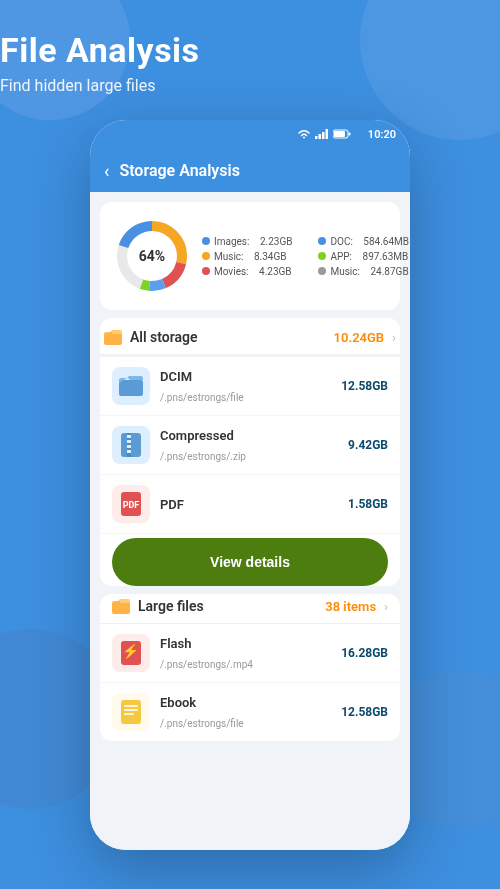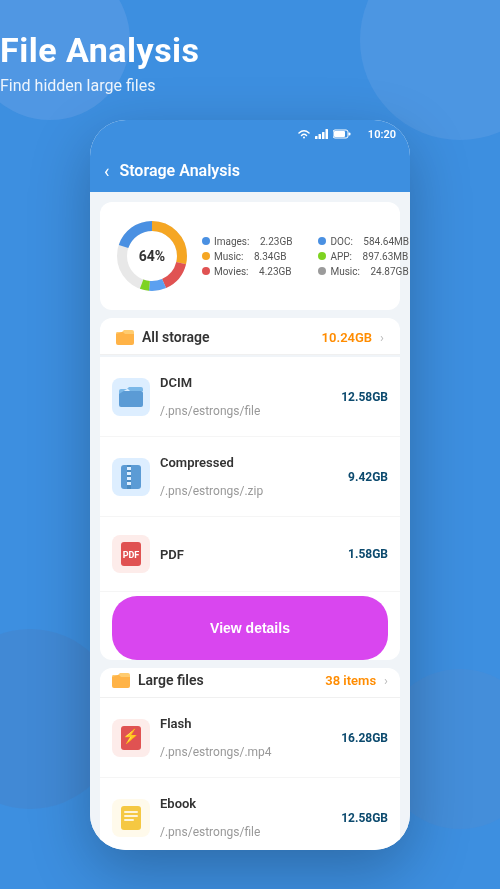--- a/index.html
+++ b/index.html
@@ -182,21 +182,21 @@
       height: 8px;
       border-radius: 50%;
       flex-shrink: 0;
     }
 
     
     .section-header {
       background: #fff;
       margin: 0 10px 2px;
       border-radius: 12px 12px 0 0;
-      padding: 10px 16px 8px;
+      padding: 10px 4px 8px;
       display: flex;
       align-items: center;
       gap: 8px;
       border-bottom: 1px solid #f0f0f0;
     }
     .section-title {
       font-size: 14px;
       font-weight: 600;
       color: #333;
       flex: 1;
@@ -214,21 +214,21 @@
 
     
     .file-list-card {
       background: #fff;
       margin: 0 10px 8px;
       border-radius: 0 0 12px 12px;
     }
     .file-item {
       display: flex;
       align-items: center;
-      padding: 18px 12px;
+      padding: 10px 12px;
       gap: 10px;
       border-bottom: 1px solid #f5f5f5;
     }
     .file-item:last-child {
       border-bottom: none;
     }
     .file-icon-box {
       width: 38px;
       height: 38px;
       border-radius: 8px;
@@ -239,37 +239,37 @@
     }
     .file-info {
       flex: 1;
     }
     .file-name {
       font-size: 13px;
       font-weight: 600;
       color: #333;
     }
     .file-path {
-      font-size: 12px;
+      font-size: 10px;
       color: #999;
-      margin-top: 14px;
+      margin-top: 8px;
     }
     .file-size {
       font-size: 12px;
       color: #0c4a6e;
       font-weight: 700;
     }
 
     
     .view-details-btn {
-      background: #d946ef;
+      background: #4d7c0f;
       color: #fff;
       border: none;
       border-radius: 25px;
-      padding: 24px 0;
+      padding: 16px 0;
       width: calc(100% - 24px);
       margin: 4px 12px 0;
       font-size: 14px;
       font-weight: 600;
       cursor: pointer;
       display: block;
       text-align: center;
     }
 
     

